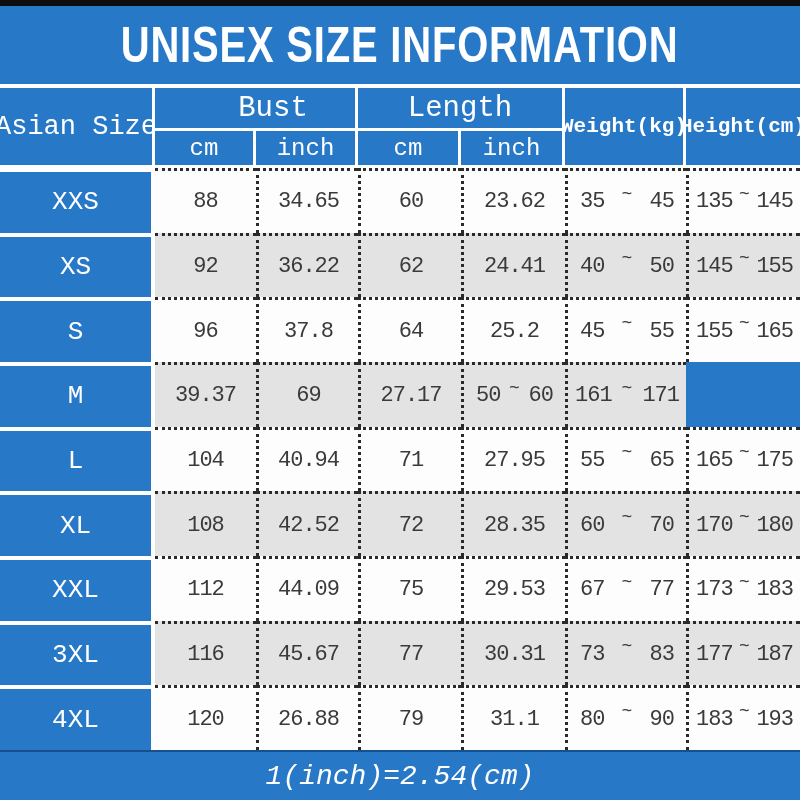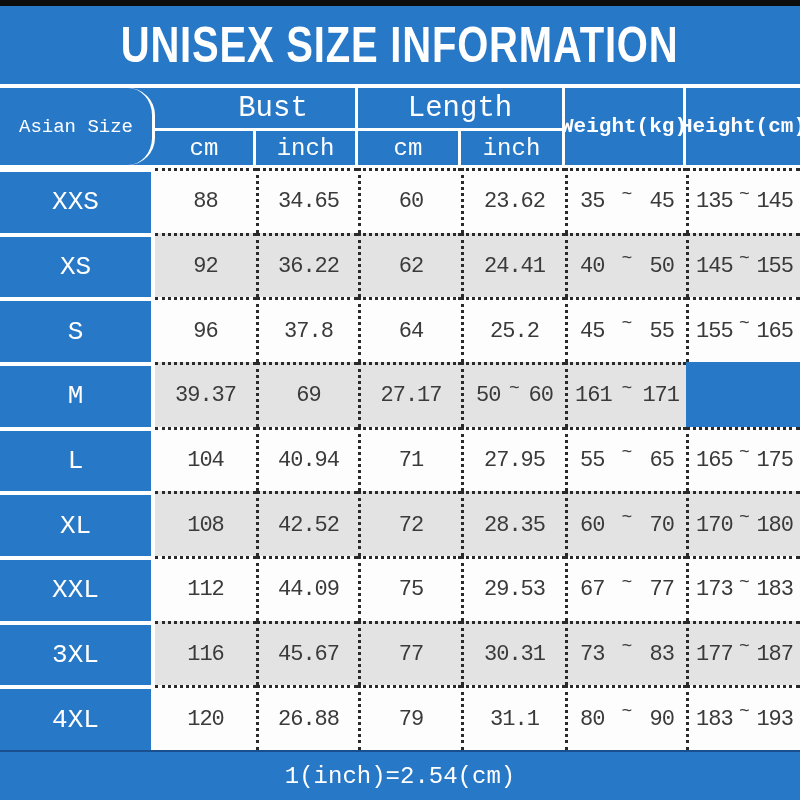--- a/index.html
+++ b/index.html
@@ -19,21 +19,21 @@
   
   .cols { display:grid; grid-template-columns:155px 101px 102px 103px 104px 121px 114px; }
 
   
   .thead { height:84px; box-sizing:border-box; border-top:4px solid #fff; border-bottom:3px solid #fff;
            grid-template-rows:43px 34px; background:#2878c8; }
   .hcell { background:#2878c8; color:#fff; display:flex; align-items:center; justify-content:center;
            box-sizing:border-box; overflow:hidden; }
   .hdiv-r { border-right:3px solid #fff; }
   .hdiv-b { border-bottom:3px solid #fff; }
-  .h-asian   { grid-column:1; grid-row:1/3; font-size:19px; white-space:nowrap;border-radius:27px; }
+  .h-asian   { grid-column:1; grid-row:1/3; font-size:27px; white-space:nowrap; }
   .h-bust    { grid-column:2/4; grid-row:1; font-size:29px;padding-left:36px; }
   .h-length  { grid-column:4/6; grid-row:1; font-size:29px; }
   .h-weight  { grid-column:6; grid-row:1/3; font-size:21px; font-weight:bold; }
   .h-height  { grid-column:7; grid-row:1/3; font-size:21px; font-weight:bold; }
   .h-sub     { grid-row:2; font-size:24px; }
   .h-bust-cm   { grid-column:2; }
   .h-bust-inch { grid-column:3; }
   .h-len-cm    { grid-column:4; }
   .h-len-inch  { grid-column:5; }
 
@@ -48,21 +48,21 @@
   .brow .cdata { border-top:3px dotted #2a2a2a; }
   .brow.even .cdata { background:#fdfdfd; }
   .brow.alt  .cdata { background:#e3e3e3; }
   .range { justify-content:space-between; padding:0 12px; }
   .range.height { padding:0 7px; }
   .tilde { font-size:18px; transform:translateY(-8px); letter-spacing:0; }
 
   
   .footer-band { height:50px; background:#2878c8; border-top:2px solid #1a4f8f; box-sizing:border-box;
                  display:flex; align-items:center; justify-content:center; }
-  .footer-text { color:#fff; font-size:24px; }
+  .footer-text { color:#fff; font-size:28px;font-style:italic; }
 </style>
 </head>
 <body>
 
 <div class="page">
 
   <div class="bar top"></div>
 
   <div class="title-band">
     <div class="title-text">UNISEX SIZE INFORMATION</div>

